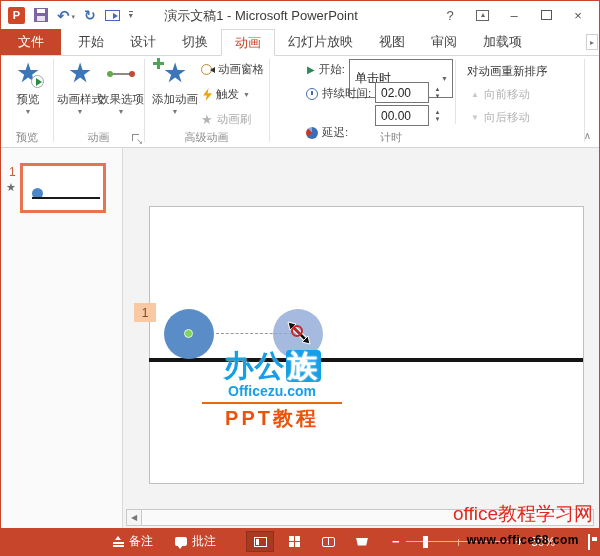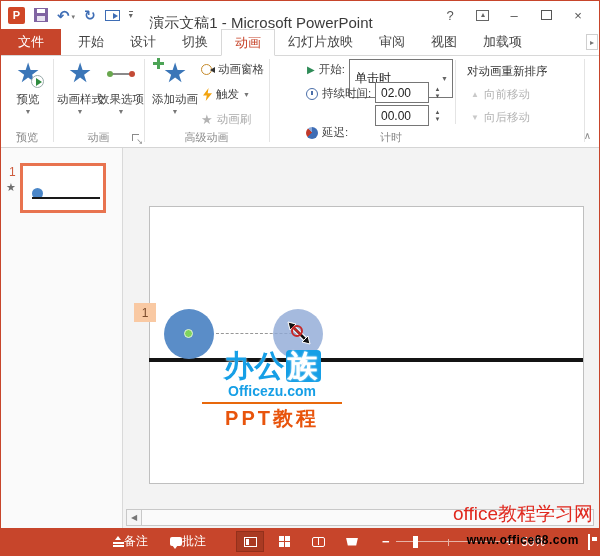--- a/index.html
+++ b/index.html
@@ -12,21 +12,21 @@
   .ppt-logo{width:17px;height:17px;background:#D04727;border-radius:2px;color:#fff;font-size:11px;font-weight:bold;display:flex;align-items:center;justify-content:center;}
   .save-ic{width:14px;height:14px;background:#8064A2;position:relative;}
   .save-ic::before{content:"";position:absolute;left:3px;top:1px;width:8px;height:4px;background:#fff;}
   .save-ic::after{content:"";position:absolute;left:3px;bottom:1px;width:8px;height:5px;background:#E8E2F0;}
   .undo-ic{color:#3E6DB5;font-size:15px;font-weight:bold;line-height:1;}
   .undo-ic::after{content:"▾";color:#777;font-size:7px;margin-left:2px;vertical-align:2px;}
   .redo-ic{color:#3E6DB5;font-size:14px;font-weight:bold;line-height:1;}
   .show-ic{width:15px;height:11px;border:1.5px solid #3E6DB5;position:relative;}
   .show-ic::after{content:"";position:absolute;right:1px;bottom:1px;width:0;height:0;border-left:5px solid #3E6DB5;border-top:3px solid transparent;border-bottom:3px solid transparent;}
   .qat-more{font-size:8px;color:#666;border-top:1px solid #666;line-height:7px;}
-  .win-title{position:absolute;left:130px;width:260px;top:8px;height:28px;display:flex;align-items:center;justify-content:center;font-size:15px;color:#3B3B3B;white-space:nowrap;}
+  .win-title{position:absolute;left:130px;width:260px;top:1px;height:28px;display:flex;align-items:center;justify-content:center;font-size:13px;color:#3B3B3B;white-space:nowrap;}
   .winctl{margin-left:auto;display:flex;align-items:center;gap:6px;padding-right:8px;}
   .wbtn{width:26px;height:22px;display:flex;align-items:center;justify-content:center;color:#555;font-size:13px;}
   .ribopt{width:13px;height:11px;border:1px solid #666;position:relative;}
   .ribopt::after{content:"";position:absolute;left:4px;top:2px;border-left:2px solid transparent;border-right:2px solid transparent;border-bottom:4px solid #666;}
   .maxi{width:11px;height:10px;border:1.5px solid #555;}
 
   
   .tabsbar{position:absolute;top:28px;left:0;width:100%;height:27px;background:#fff;border-bottom:1px solid #D8D8D8;display:flex;align-items:stretch;}
   .tab-file{background:#C7452B;color:#fff;font-size:13px;display:flex;align-items:center;padding:0 17px;margin-right:4px;}
   .tab{font-size:13px;color:#444;display:flex;align-items:center;padding:0 13px;position:relative;}
@@ -100,21 +100,21 @@
   .wm-l2{font-size:14px;font-weight:bold;color:#169FE6;line-height:16px;}
   .wm-hr{height:2px;background:#E8680C;margin:3px 8px 2px;}
   .wm-l3{font-size:20px;font-weight:bold;color:#E8540C;letter-spacing:3px;line-height:24px;}
   .site-red{position:absolute;right:6px;top:353px;font-size:19px;color:#E0281E;z-index:9;white-space:nowrap;}
   .hscroll{position:absolute;left:2px;right:5px;top:361px;height:17px;z-index:4;display:flex;}
   .hs-btn{width:16px;height:17px;background:#F5F5F5;border:1px solid #C8C8C8;color:#777;font-size:8px;display:flex;align-items:center;justify-content:center;}
   .hs-track{flex:1;height:17px;border:1px solid #C8C8C8;border-left:none;background:#FAFAFA;}
 
   
   .statusbar{position:absolute;left:0;right:0;bottom:0;height:27px;background:#C7452B;color:#fff;display:flex;align-items:center;font-size:12px;}
-  .sb-item{display:flex;align-items:center;}
+  .sb-item{display:flex;align-items:center;gap:5px;}
   .notes-ic{width:11px;height:11px;position:relative;}
   .notes-ic::before{content:"";position:absolute;left:2px;top:0;border-left:3px solid transparent;border-right:3px solid transparent;border-bottom:4px solid #fff;}
   .notes-ic::after{content:"";position:absolute;left:0;top:6px;width:11px;height:1.5px;background:#fff;box-shadow:0 3px 0 #fff;}
   .cmt-ic{width:12px;height:9px;background:#fff;border-radius:2px;position:relative;}
   .cmt-ic::after{content:"";position:absolute;left:2px;bottom:-3px;border-left:3px solid transparent;border-right:3px solid transparent;border-top:4px solid #fff;}
   .vb{width:28px;height:21px;display:flex;align-items:center;justify-content:center;}
   .vb.sel{background:#A93A22;border:1px solid #93301B;}
   .vn-ic{width:13px;height:10px;border:1.5px solid #fff;position:relative;}
   .vn-ic::after{content:"";position:absolute;left:1px;top:1px;width:3px;height:6px;background:#fff;}
   .vs-ic{width:11px;height:11px;display:grid;grid-template-columns:5px 5px;grid-gap:1px;}
@@ -160,22 +160,22 @@
     </div>
   </div>
 
   <div class="tabsbar">
     <div class="tab-file">文件</div>
     <div class="tab">开始</div>
     <div class="tab">设计</div>
     <div class="tab">切换</div>
     <div class="tab active">动画</div>
     <div class="tab">幻灯片放映</div>
+    <div class="tab">视图</div>
     <div class="tab">审阅</div>
-    <div class="tab">视图</div>
     <div class="tab">加载项</div>
     <div class="tab-overflow">▸</div>
   </div>
 
   <div class="ribbon">
     <div class="gsep" style="left:52px"></div>
     <div class="gsep" style="left:143px"></div>
     <div class="gsep" style="left:268px"></div>
     <div class="gsep" style="left:583px"></div>
 

